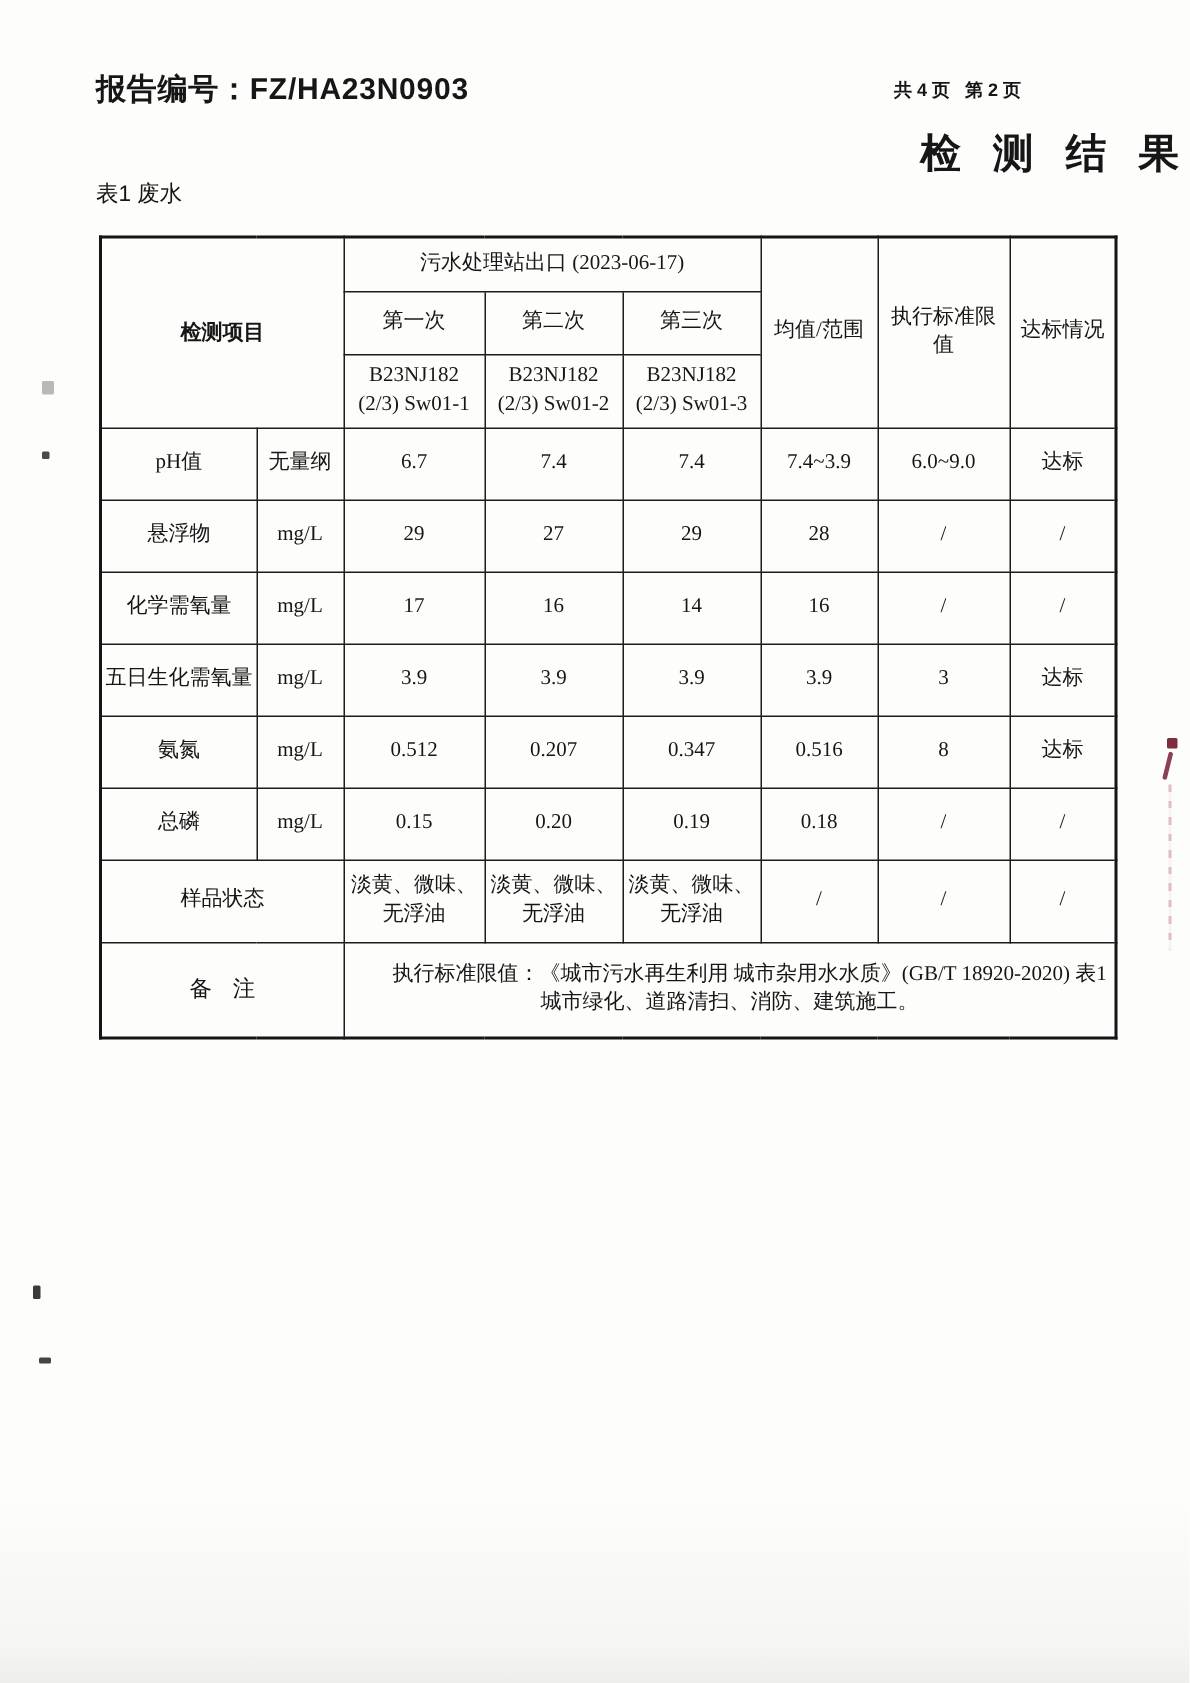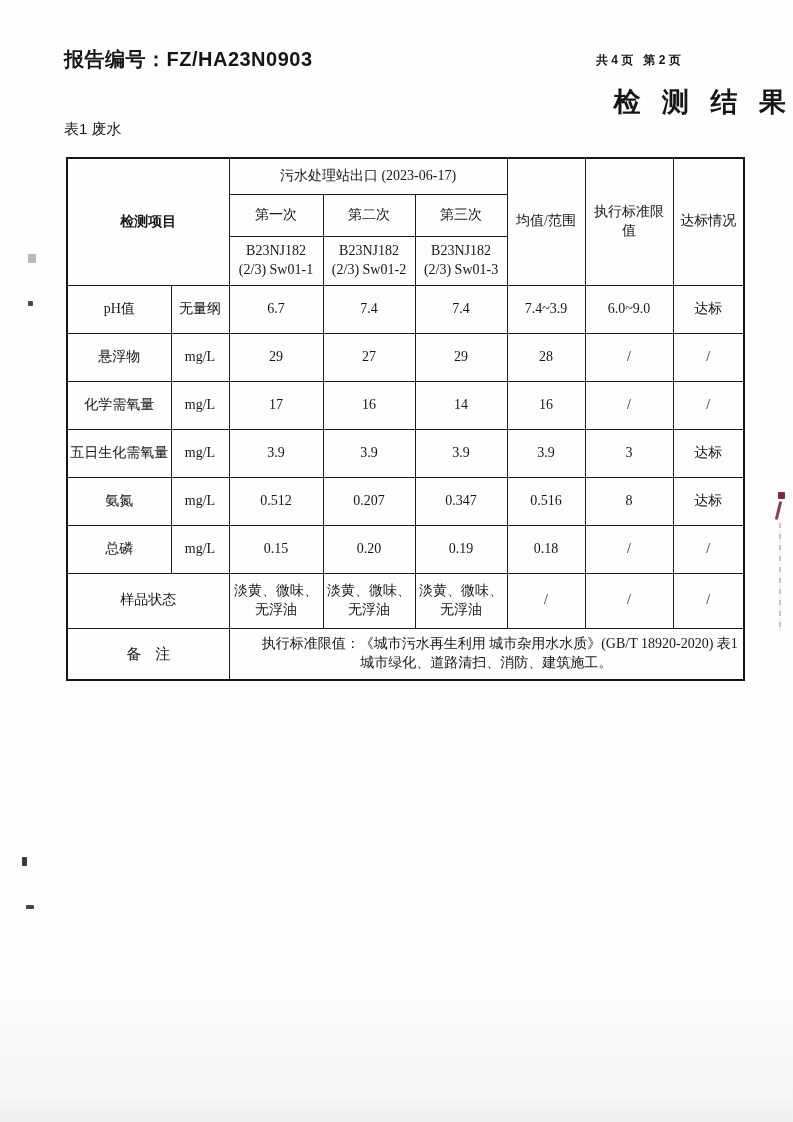--- a/index.html
+++ b/index.html
@@ -54,21 +54,21 @@
     border: 1px solid #1c1c1c;
     text-align: center; vertical-align: middle;
     font-size: 14px; padding: 2px; overflow: hidden;
     line-height: 1.35;
   }
   tr.h-g1 { height: 36px; }
   tr.h-g2 { height: 42px; }
   tr.h-g3 { height: 49px; }
   tr.h-data { height: 48px; }
   tr.h-state { height: 55px; }
-  tr.h-remark { height: 52px; margin-left: 31px; }
+  tr.h-remark { height: 64px; margin-left: 31px; }
 
   td.item-header {
     font-family: Liberation Sans, sans-serif;
     font-weight: bold; font-size: 15px;
   }
   td.sample-id { font-size: 13px; white-space: pre-line; line-height: 1.6; font-family: Liberation Serif, serif; }
   td.state-cell { font-size: 13px; white-space: pre-line; line-height: 1.6; }
   td.remark-label { font-size: 15px; letter-spacing: 6px; text-indent: 6px; }
   td.remark-cell {
     text-align: left; padding: 5px 10px 5px 10px;

